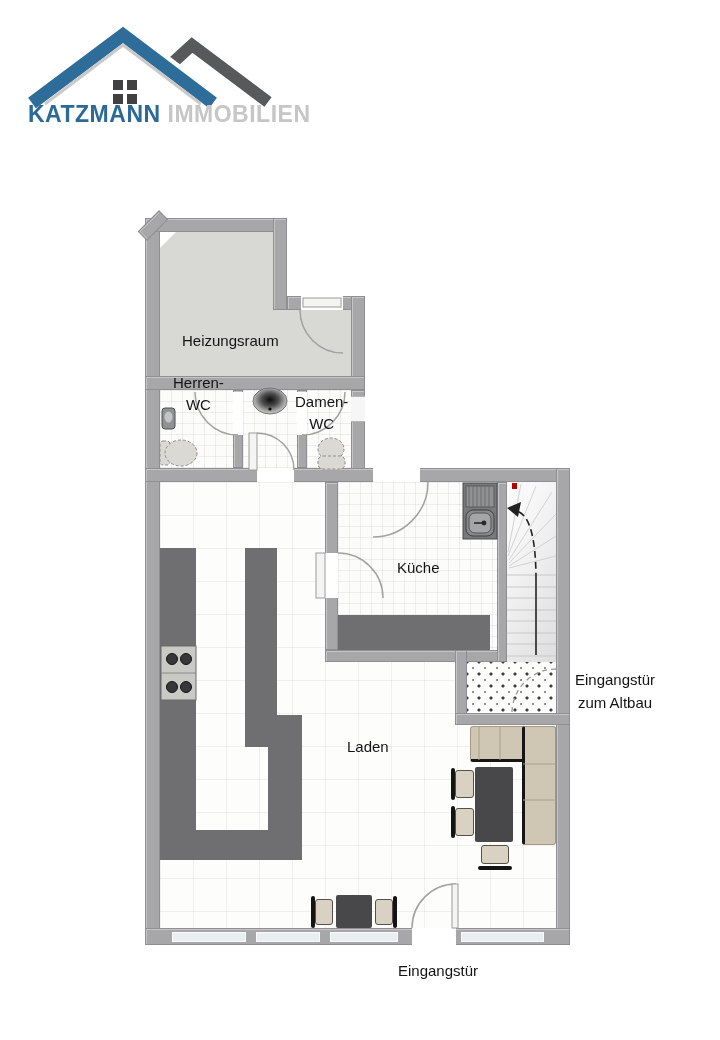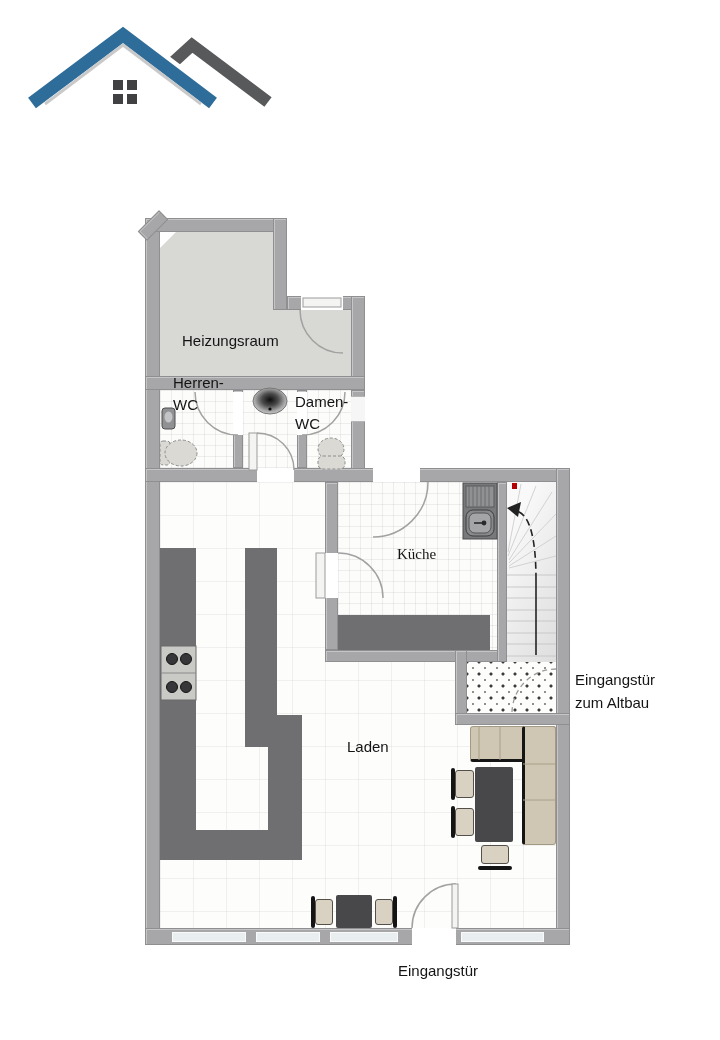--- a/index.html
+++ b/index.html
@@ -27,21 +27,21 @@
   .gapw{background:#ffffff;z-index:25;}
   .niche{background:#f6f6f6;border-top:1px solid #b5b5b5;border-bottom:1px solid #b5b5b5;box-sizing:border-box;z-index:26;}
   .win{background:#e9eef0;border:1px solid #fafafa;box-sizing:border-box;z-index:26;}
   
   .counter{background:#6f6f71;z-index:15;}
   .sofa{background:#cfc6b3;border:1px solid #a39a85;box-sizing:border-box;border-radius:3px;z-index:15;}
   .dtable{background:#48484a;z-index:16;border-radius:2px;}
   .seat{background:#d9d2c3;border:1px solid #55504a;border-radius:3px;box-sizing:border-box;z-index:15;}
   .cbar{background:#141414;border-radius:2px;z-index:16;}
   
-  .lbl{position:absolute;font-size:15px;line-height:22px;color:#141414;z-index:50;white-space:nowrap;}
+  .lbl{position:absolute;font-size:15px;line-height:22px;color:#141414;z-index:50;white-space:nowrap;text-align:center;}
   .ov{position:absolute;left:0;top:0;z-index:40;pointer-events:none;}
   .logo-text{position:absolute;left:28px;top:101px;font-size:23px;font-weight:bold;
              letter-spacing:0.5px;z-index:50;white-space:nowrap;}
   .brand{color:#2b6a96;}
   .suffix{color:#c6c6c6;}
 </style>
 </head>
 <body>
 
 <div class="abs" style="left:0;top:0;width:300px;height:150px;z-index:5;">
@@ -50,20 +50,21 @@
     <polyline points="32,103 123,35 213,103" stroke="#ffffff" stroke-width="22" fill="none"></polyline>
     <polyline points="32,103 123,35 213,103" stroke="#2e6d99" stroke-width="13" fill="none"></polyline>
     <polyline points="45,104 123,45 201,104" stroke="#c9c9c9" stroke-width="3" fill="none"></polyline>
     <g fill="#414143">
       <rect x="113" y="80" width="10" height="10"></rect>
         <rect x="127" y="80" width="10" height="10"></rect>
       <rect x="113" y="94" width="10" height="10"></rect>
         <rect x="127" y="94" width="10" height="10"></rect>
     </g>
   </svg>
+  <div class="logo-text"><span class="brand">KATZMANN</span> <span class="suffix">IMMOBILIEN</span></div>
 </div>
 
 <div class="abs ladenfloor" style="left:160px;top:482px;width:396px;height:446px;"></div>
 <div class="abs heizfloor" style="left:160px;top:232px;width:113px;height:79px;clip-path:polygon(16px 0,100% 0,100% 100%,0 100%,0 16px);"></div>
 <div class="abs heizfloor" style="left:160px;top:310px;width:191px;height:67px;"></div>
 <div class="abs tile" style="left:160px;top:390px;width:73px;height:78px;"></div>
 <div class="abs tile" style="left:243px;top:390px;width:54px;height:78px;"></div>
 <div class="abs tile" style="left:307px;top:390px;width:44px;height:78px;"></div>
 <div class="abs tile" style="left:338px;top:482px;width:159px;height:168px;"></div>
 <div class="abs stairsfloor" style="left:507px;top:482px;width:49px;height:180px;"></div>
@@ -207,19 +208,19 @@
 
 <div class="lbl" style="left:182px;top:330px;">Heizungsraum</div>
 <div class="lbl" style="left:173px;top:372px;">
   <div>Herren-</div>
   <div>WC</div>
 </div>
 <div class="lbl" style="left:295px;top:391px;">
   <div>Damen-</div>
   <div>WC</div>
 </div>
-<div class="lbl" style="left:397px;top:543px;font-family:Liberation Serif, serif;">Küche</div>
+<div class="lbl" style="left:397px;top:557px;">Küche</div>
 <div class="lbl" style="left:347px;top:736px;">Laden</div>
 <div class="lbl" style="left:575px;top:668px;line-height:23px;">
   <div>Eingangstür</div>
   <div>zum Altbau</div>
 </div>
 <div class="lbl" style="left:398px;top:960px;">Eingangstür</div>
 
 </body></html>

